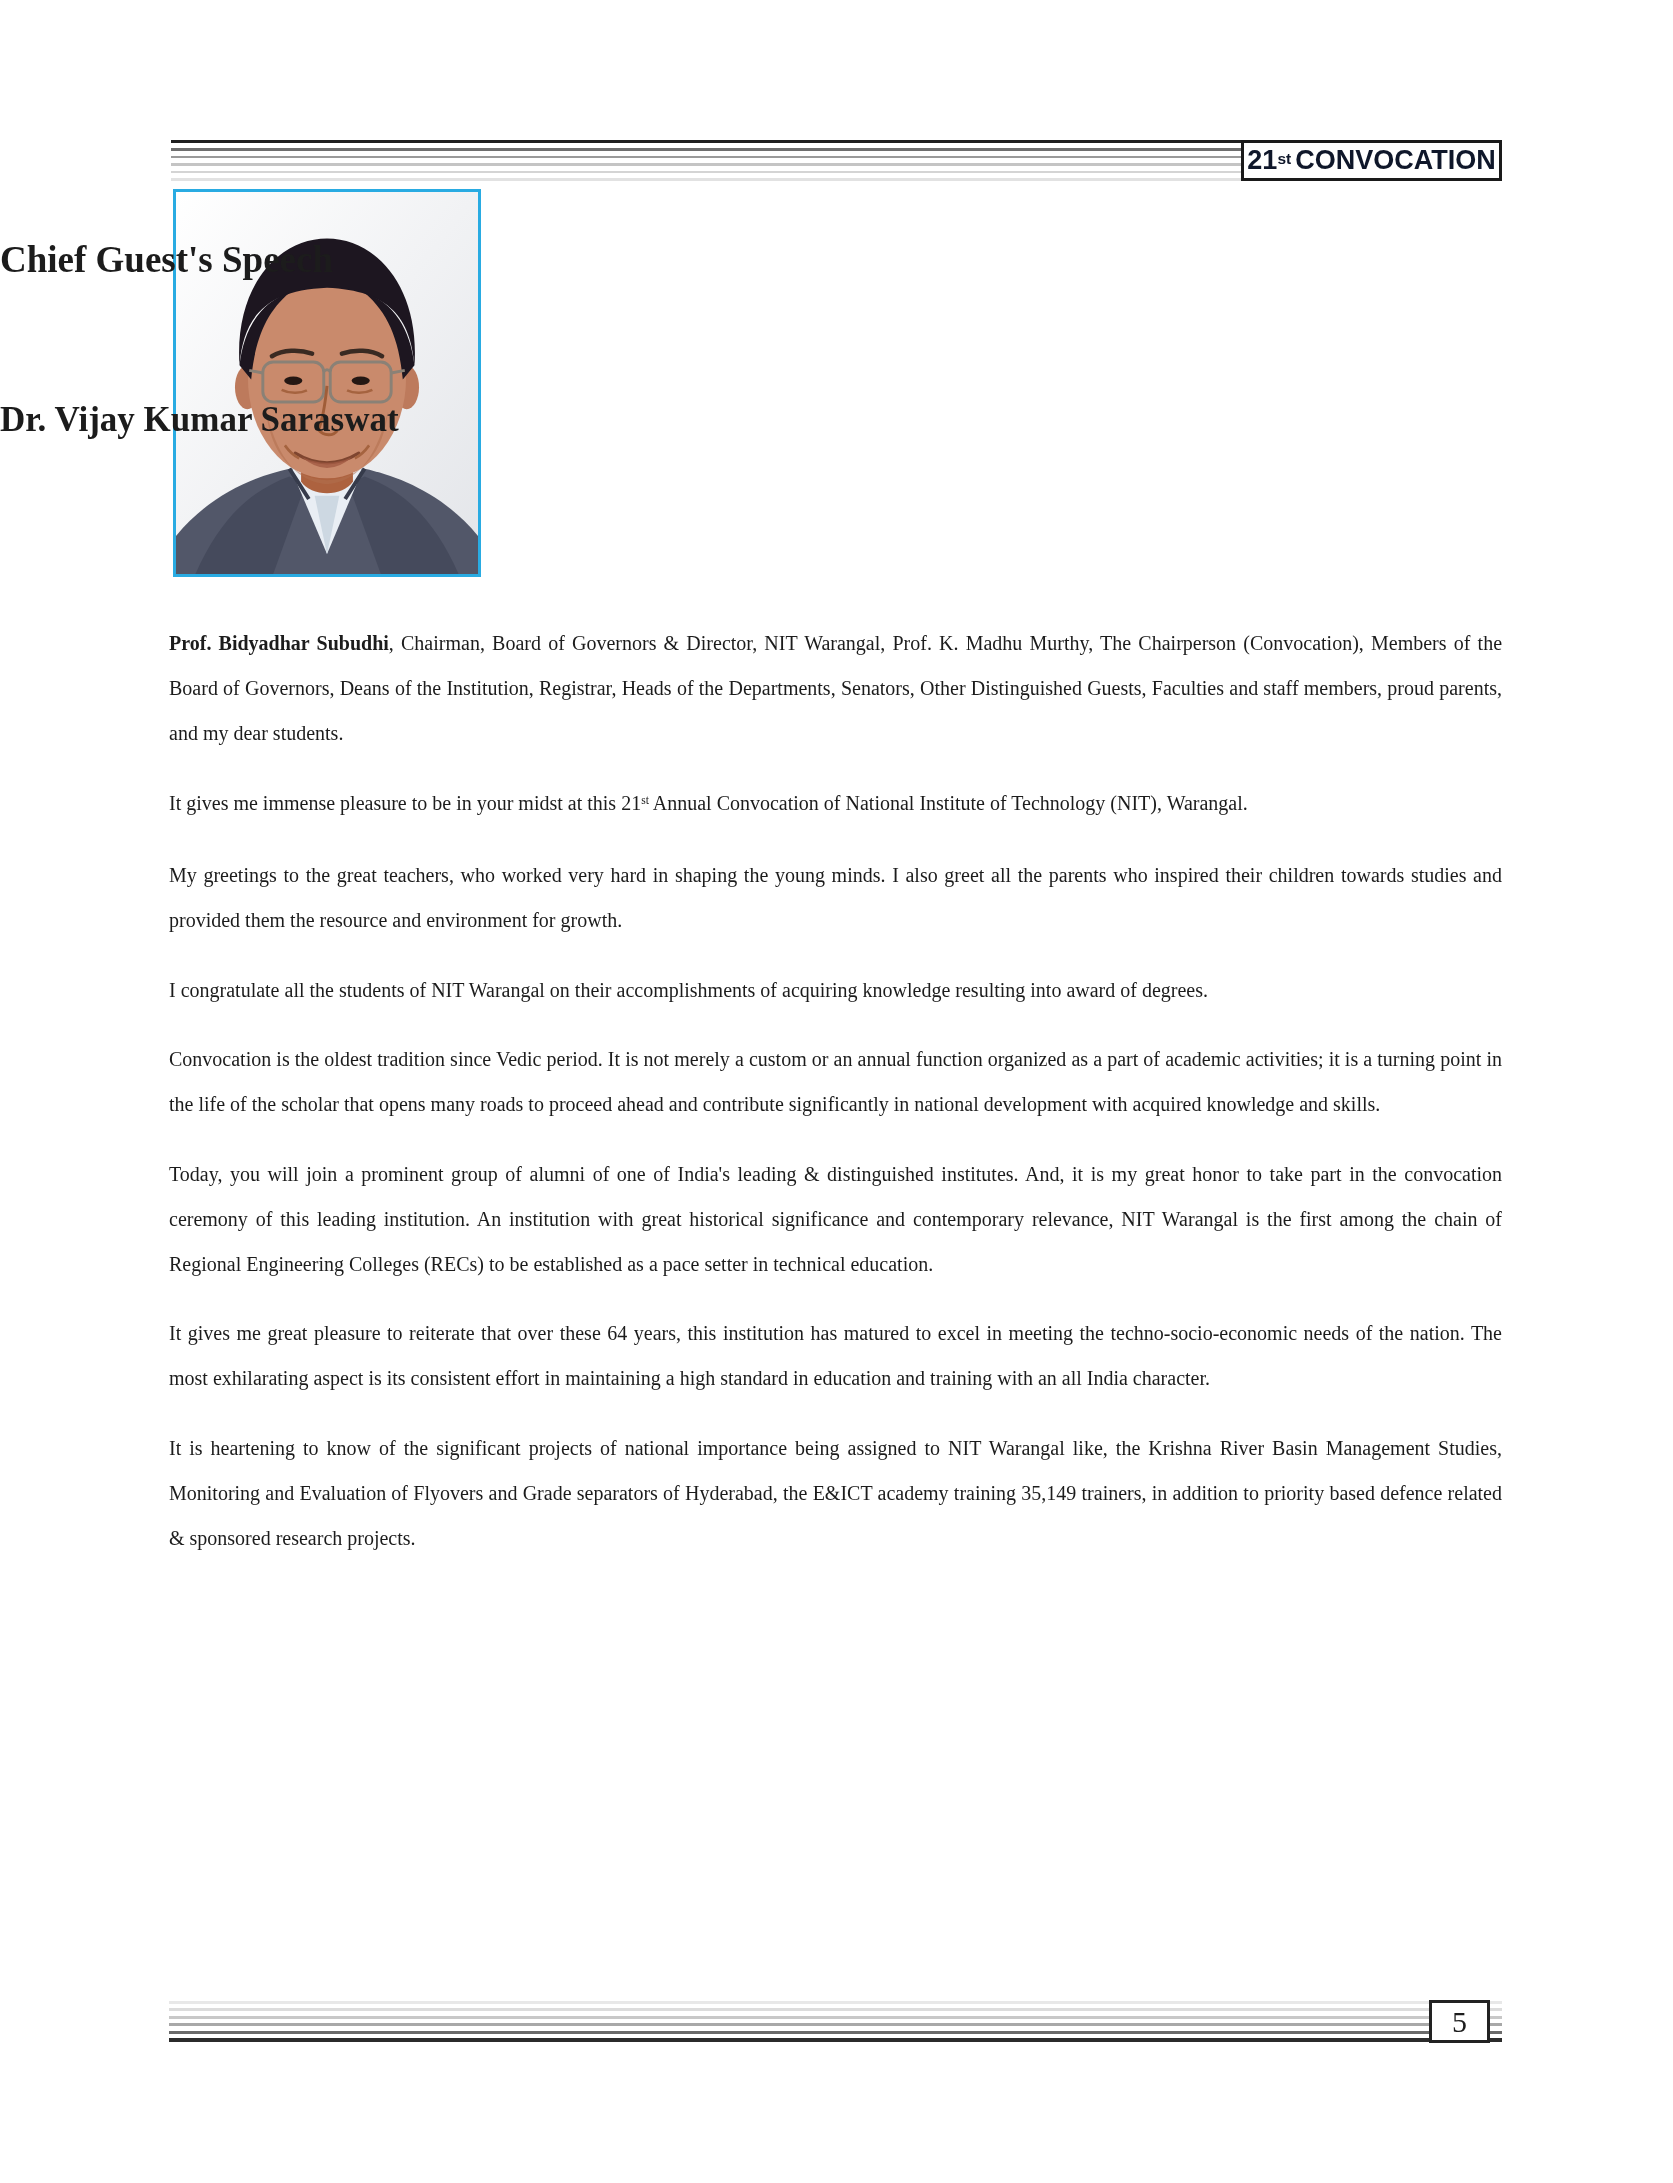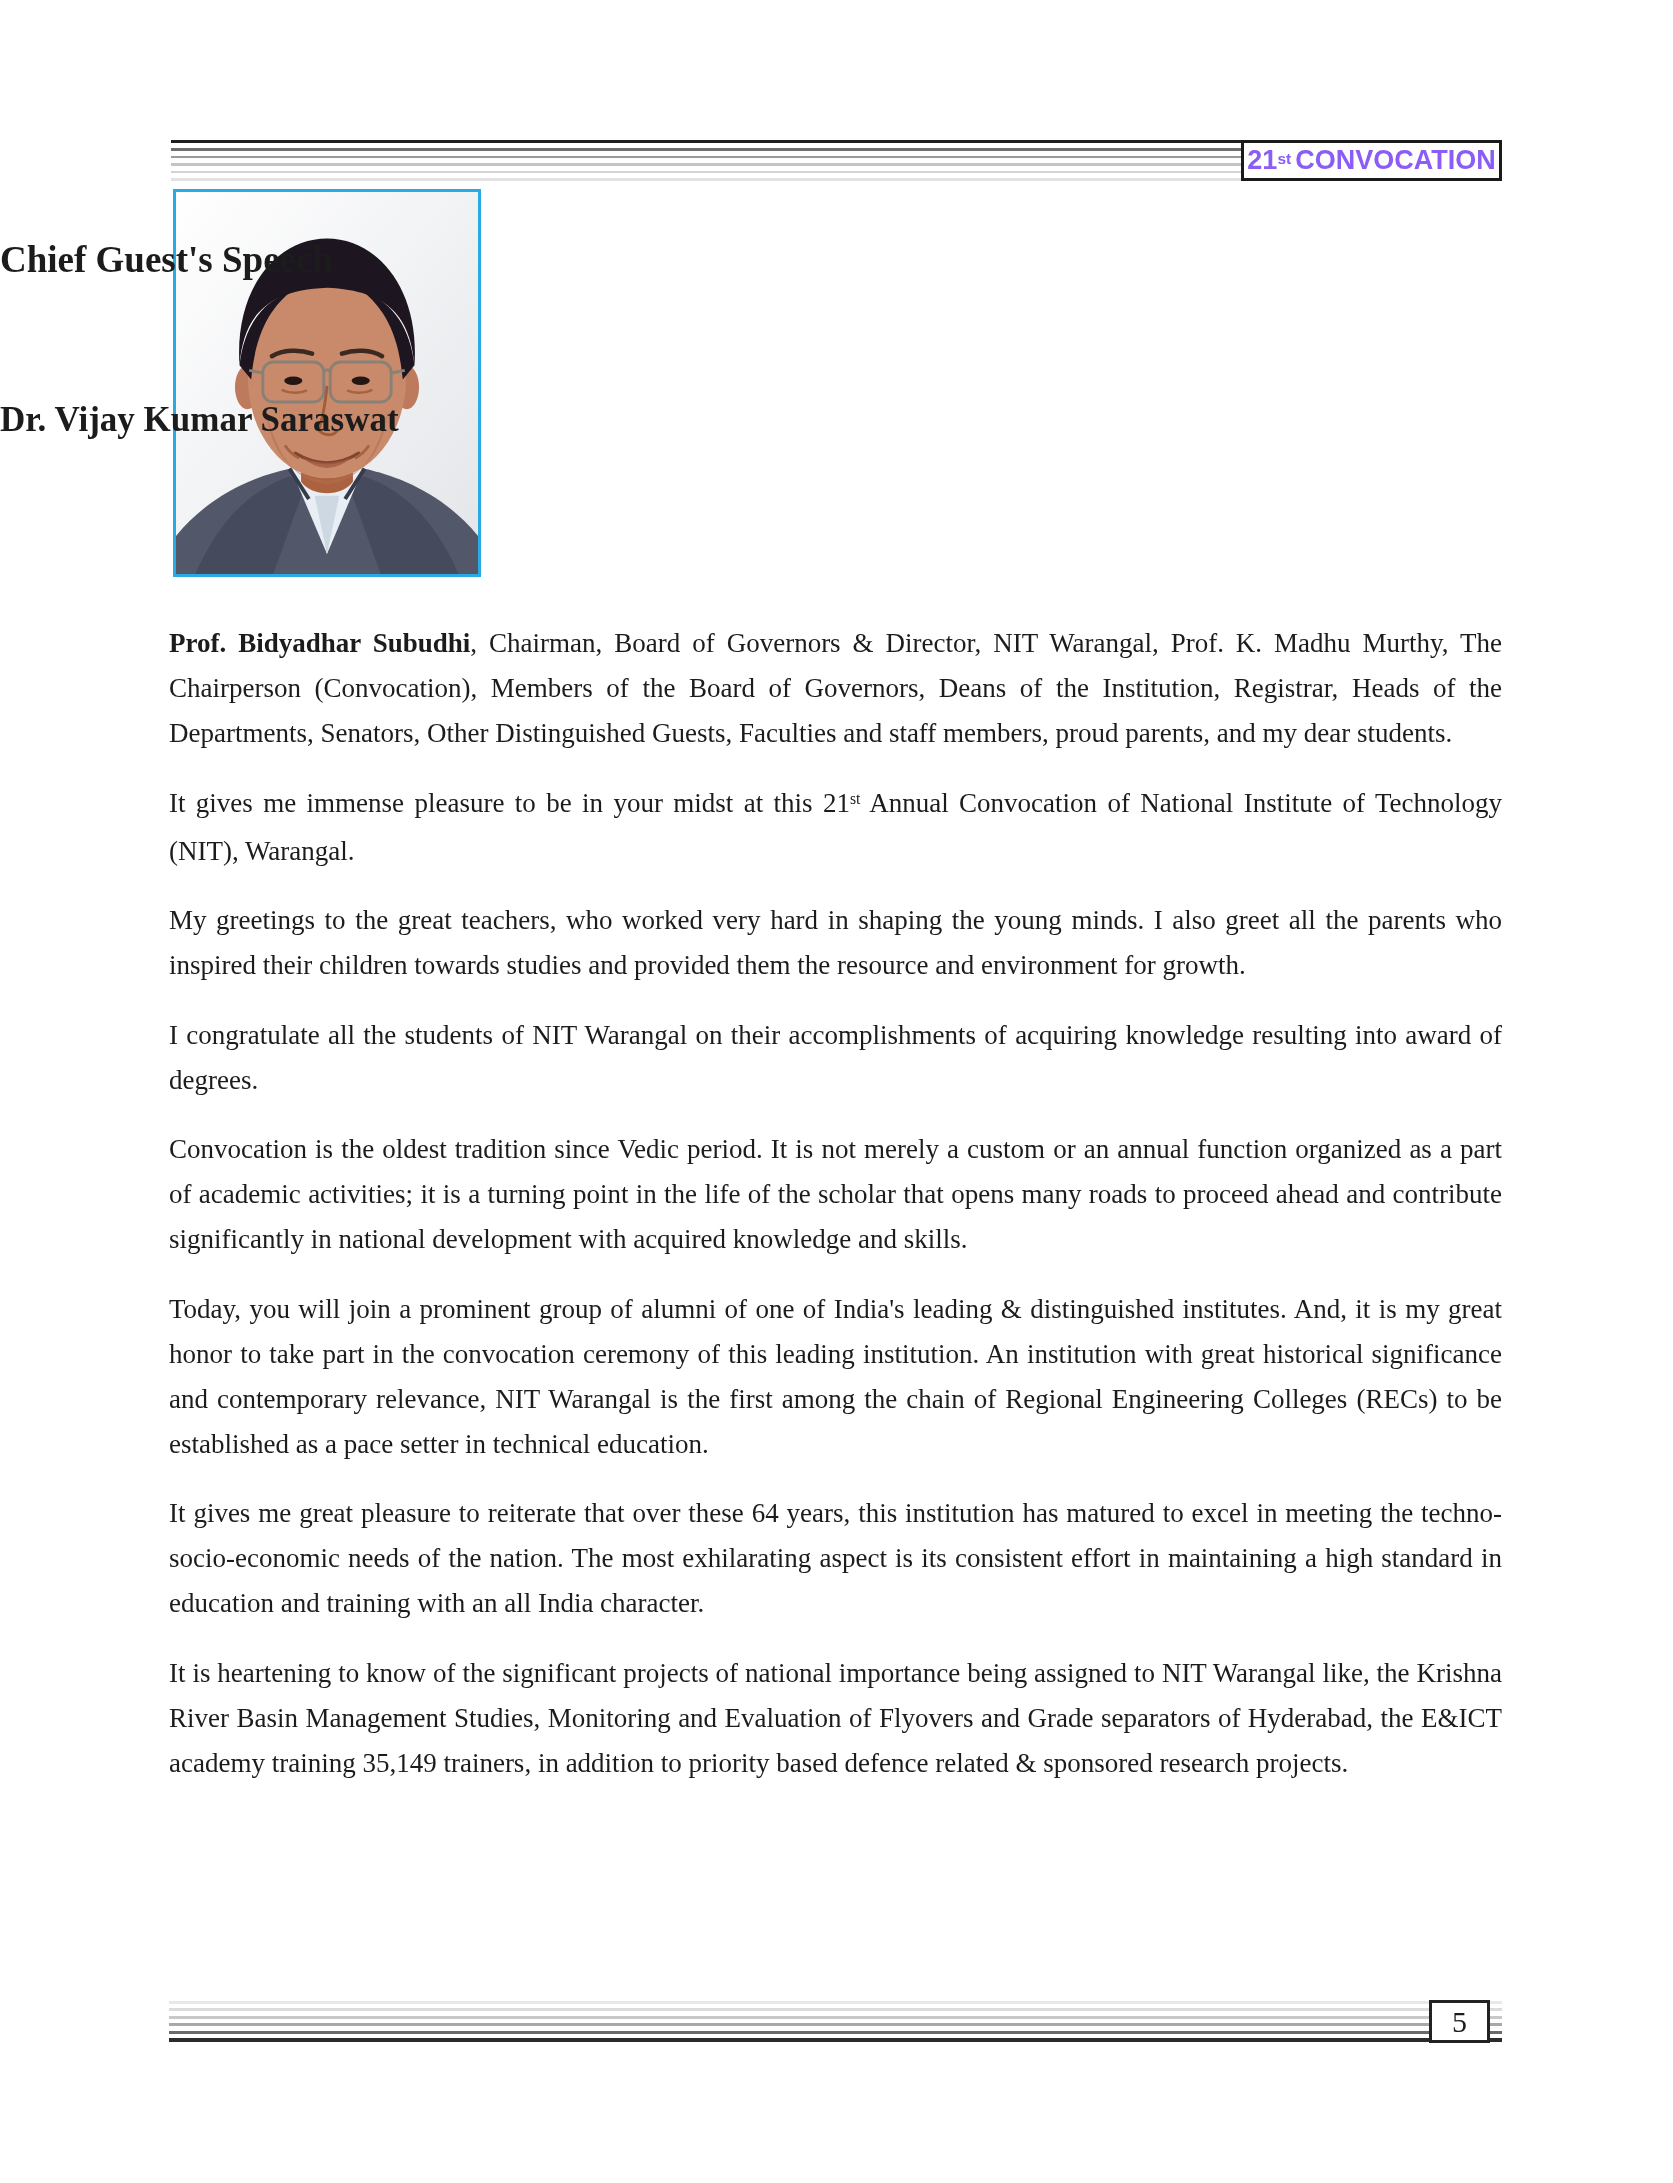--- a/index.html
+++ b/index.html
@@ -18,39 +18,39 @@
   .rules-footer .rule:first-child{height:2.6px;}
   .rules-footer .rule:last-child{height:3.2px;}
   #header-rules{left:171px;top:140px;width:1070px;}
   #footer-rules{left:169px;top:2001px;width:1333px;}
   
   .badge{
     position:absolute;left:1241px;top:140px;width:261px;height:41px;
     box-sizing:border-box;border:3.2px solid #1a1a1a;background:#ffffff;
     display:flex;align-items:center;justify-content:center;
     font-family:"Liberation Sans", sans-serif;font-weight:700;
-    font-size:27px;letter-spacing:0px;color:#8b5cf6;white-space:nowrap;
+    font-size:27px;letter-spacing:0px;color:#0f172a;white-space:nowrap;
   }
   .badge sup{font-size:15.5px;position:relative;top:-1.3px;line-height:0;}
   .badge .badge-label{margin-left:4px;}
   
   .photo{
     position:absolute;left:173px;top:189px;width:308px;height:388px;
     box-sizing:border-box;border:3.9px solid #29abe2;background:#f4f5f7;
   }
   .photo svg{display:block;width:100%;height:100%;}
   
   .centerline{position:absolute;left:0;width:1674px;line-height:1;white-space:nowrap;}
   #page-title{top:241px;font-size:37px;font-weight:700;}
   #speaker-name{top:402px;font-size:35px;font-weight:700;}
   #speaker-role{top:452px;font-size:31px;font-weight:400;}
   
   .speech{
     position:absolute;left:169px;top:621px;width:1333px;
-    font-size:27px;line-height:45px;text-align:justify;
+    font-size:20px;line-height:45px;text-align:justify;
   }
   .speech p{margin:0 0 24.5px 0;}
   .speech p:last-child{margin-bottom:0;}
   .speech sup{font-size:0.58em;vertical-align:baseline;position:relative;top:-0.45em;}
   .speech b{font-weight:700;}
   
   .pagenum{
     position:absolute;left:1429px;top:2000px;width:61px;height:43px;
     box-sizing:border-box;border:3.2px solid #222222;background:#ffffff;
     display:flex;align-items:center;justify-content:center;

